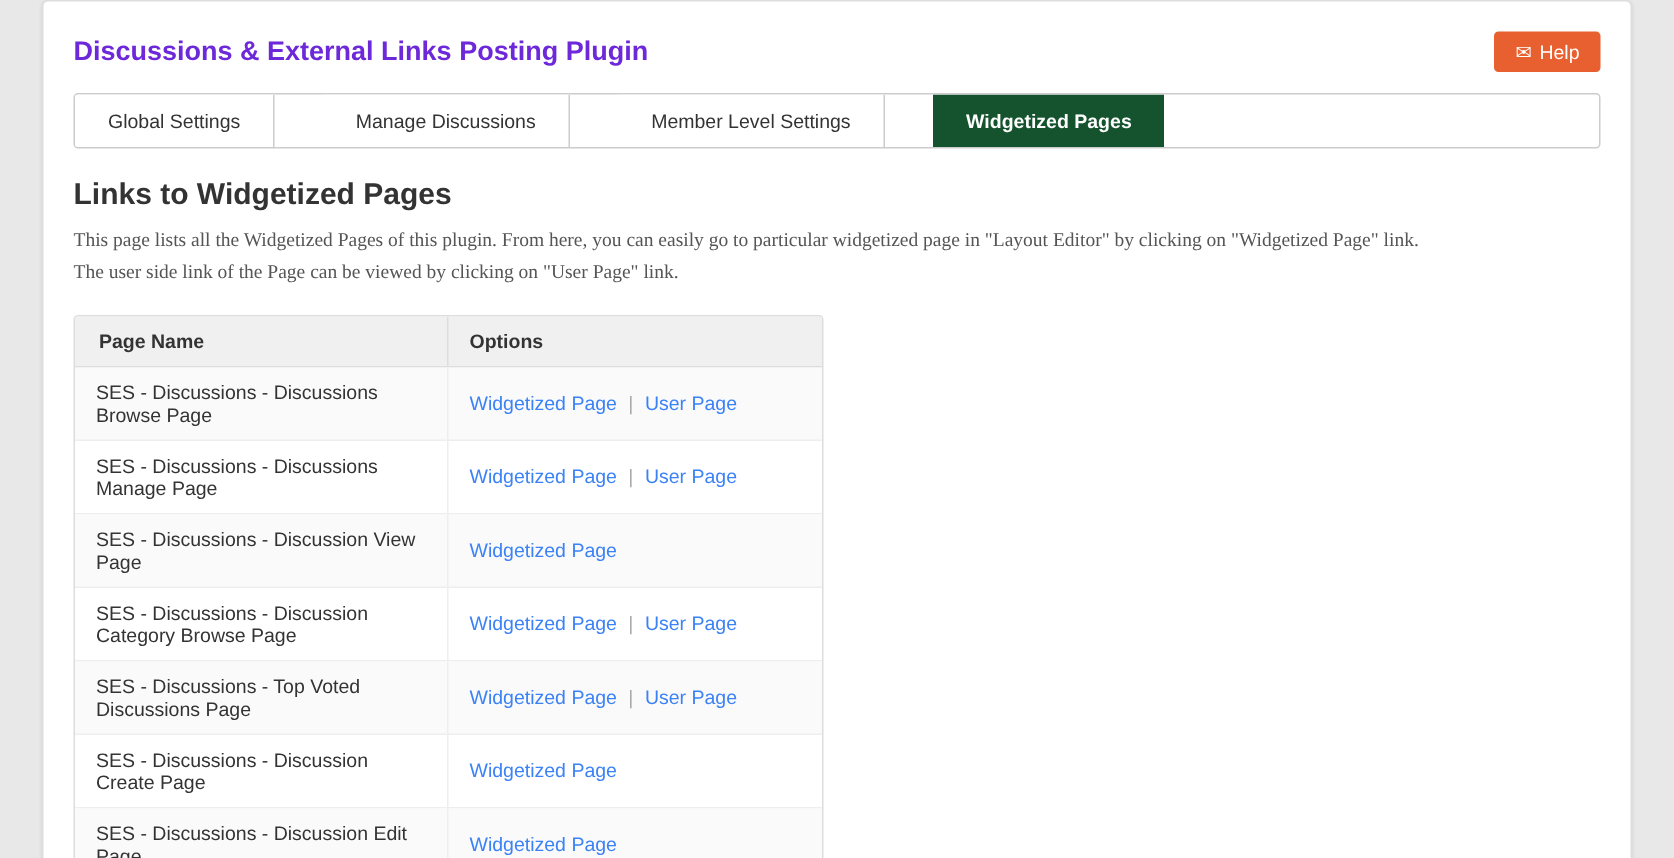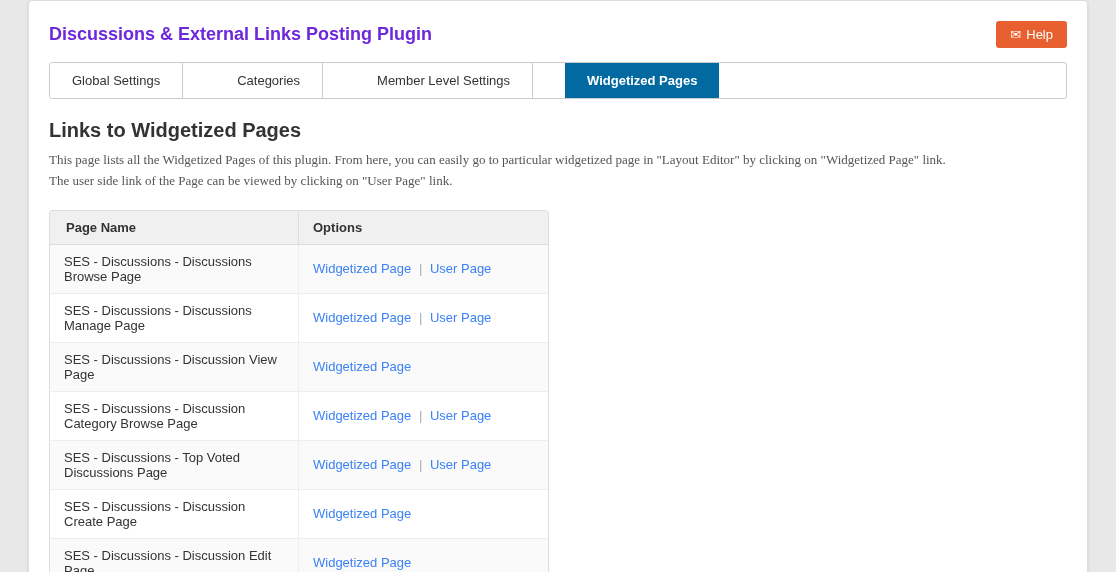--- a/index.html
+++ b/index.html
@@ -56,21 +56,21 @@
       padding: 10px 22px;
       border-right: 1px solid #ccc;
       cursor: pointer;
       background: #fff;
       color: #333;
       font-size: 13px;
       white-space: nowrap;
     }
     .tab:last-child { border-right: none; }
     .tab.active {
-      background: #0369a1;
+      background: #14532d;
       color: #fff;
       font-weight: bold;
     }
     .section-title {
       font-size: 20px;
       font-weight: bold;
       color: #333;
       margin-bottom: 8px;
     }
     .section-desc {
@@ -134,21 +134,21 @@
   <div class="plugin-header">
     <span class="plugin-title">Discussions &amp; External Links Posting Plugin</span>
     <button class="help-button">
       <span>✉</span>
       <span>Help</span>
     </button>
   </div>
 
   <div class="tabs">
     <div class="tab">Global Settings</div>
-    <div class="tab">Categories</div>
+    <div class="tab">Manage Discussions</div>
     <div class="tab">Member Level Settings</div>
     <div class="tab active">Widgetized Pages</div>
   </div>
 
   <div class="section-title">Links to Widgetized Pages</div>
   <div class="section-desc">
     <span>This page lists all the Widgetized Pages of this plugin. From here, you can easily go to particular widgetized page in "Layout Editor" by clicking on "Widgetized Page" link.</span><br>
     <span>The user side link of the Page can be viewed by clicking on "User Page" link.</span>
   </div>
 

